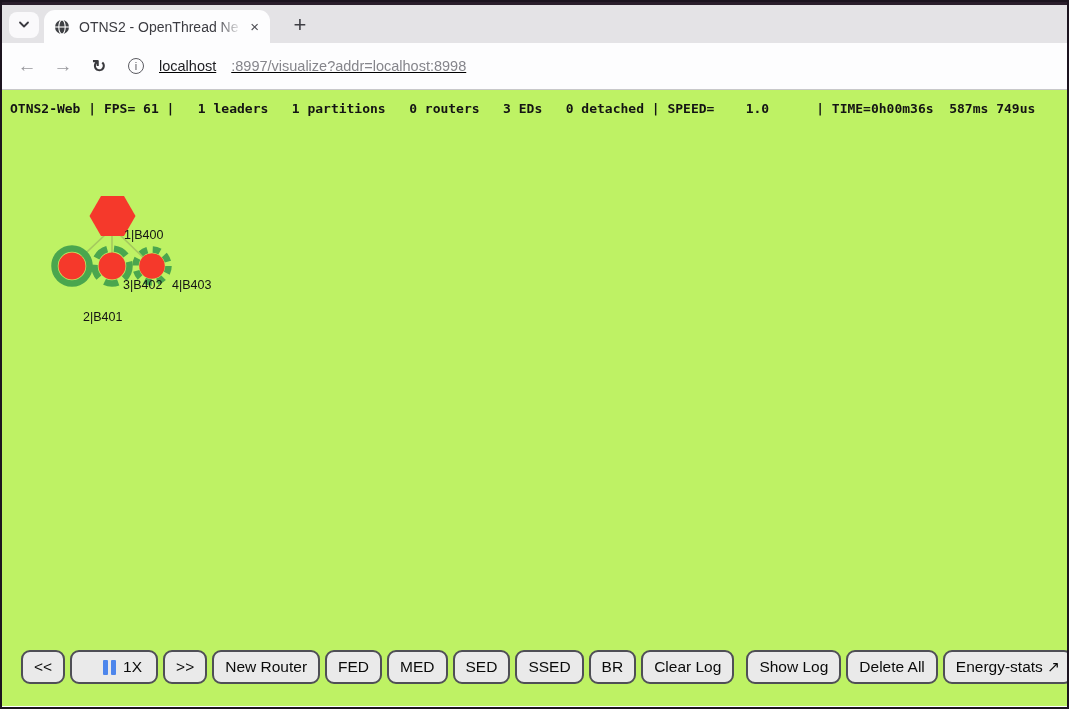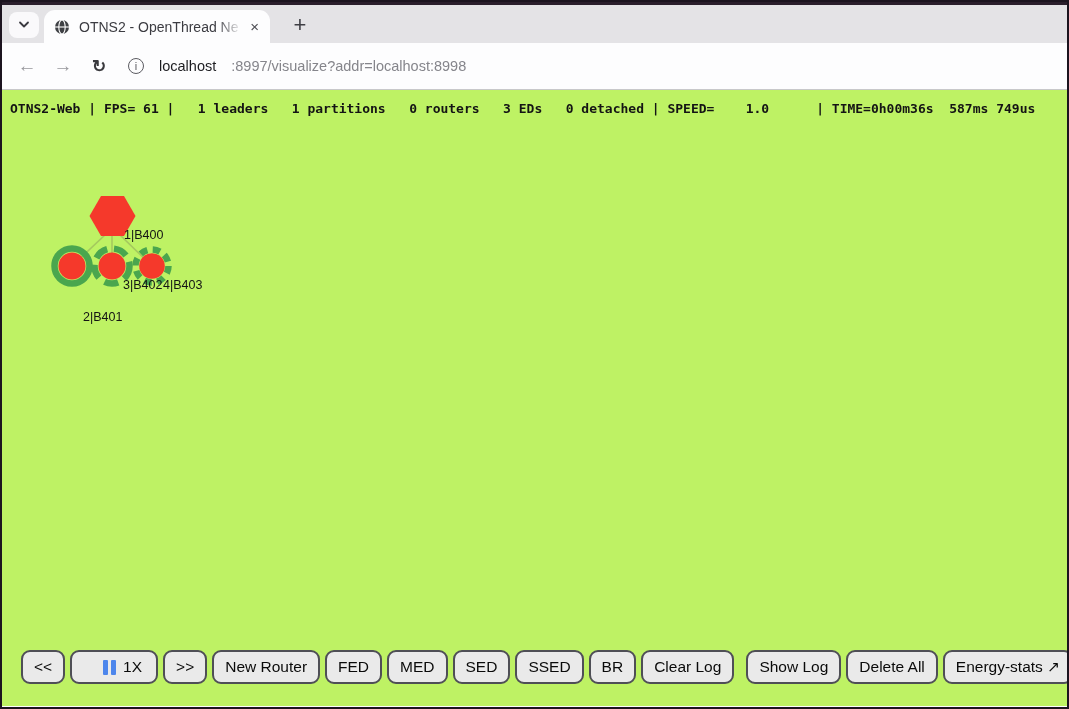--- a/index.html
+++ b/index.html
@@ -43,21 +43,21 @@
   .addressbar { position: relative; height: 47px; background: #fdfdfe; border-bottom: 1px solid #c8c8ca; }
   .nav-icon { position: absolute; top: 0; height: 46px; display: flex; align-items: center; justify-content: center; width: 22px; font-size: 19px; }
   .nav-back    { left: 14px;  color: #97979c; }
   .nav-forward { left: 50px;  color: #97979c; }
   .nav-reload  { left: 86px;  color: #3a3a3e; font-size: 17px; font-weight: bold; }
   .info-badge {
     position: absolute; left: 126px; top: 15px; width: 16px; height: 16px;
     border: 1.5px solid #5c5c62; border-radius: 50%; color: #5c5c62;
     font-size: 11px; display: flex; align-items: center; justify-content: center;
   }
-  .url-text { position: absolute; left: 157px; top: 0; height: 46px; display: flex; align-items: center; font-size: 14.5px; }
+  .url-text { position: absolute; left: 157px; top: 0; height: 46px; display: flex; align-items: center; font-size: 14.5px; text-decoration: underline; }
   .url-host { color: #1c1c20; }
   .url-rest { color: #85858b; padding-left: 15px; }
 
   
   .content { position: relative; height: 616px; background: #bef264; }
   .status-line {
     position: absolute; left: 8px; top: 11px;
     font-family: "DejaVu Sans Mono", monospace; font-weight: bold;
     font-size: 13px; color: #141414; white-space: pre;
   }
@@ -142,21 +142,21 @@
 
       <g>
         <circle cx="150" cy="176" r="16.5" fill="none" stroke-width="6.5" stroke-dasharray="7.5 5.5" stroke="#4aa64e"></circle>
         <circle cx="150" cy="176" r="12.8" fill="#f5392b"></circle>
       </g>
     </svg>
 
     <div class="node-label" style="left:122px; top:138px;">1|B400</div>
     <div class="node-label" style="left:81px;  top:188px;margin-top:32px;">2|B401</div>
     <div class="node-label" style="left:121px; top:188px;">3|B402</div>
-    <div class="node-label" style="left:161px; top:188px;">4|B403</div>
+    <div class="node-label" style="left:170px; top:188px;">4|B403</div>
 
     <div class="bottom-toolbar">
       <button class="btn">&lt;&lt;</button>
       <button class="btn btn-speed">
         <span class="pause-icon">
             <i></i>
             <i></i>
           </span>
         <span>1X</span>
       </button>

